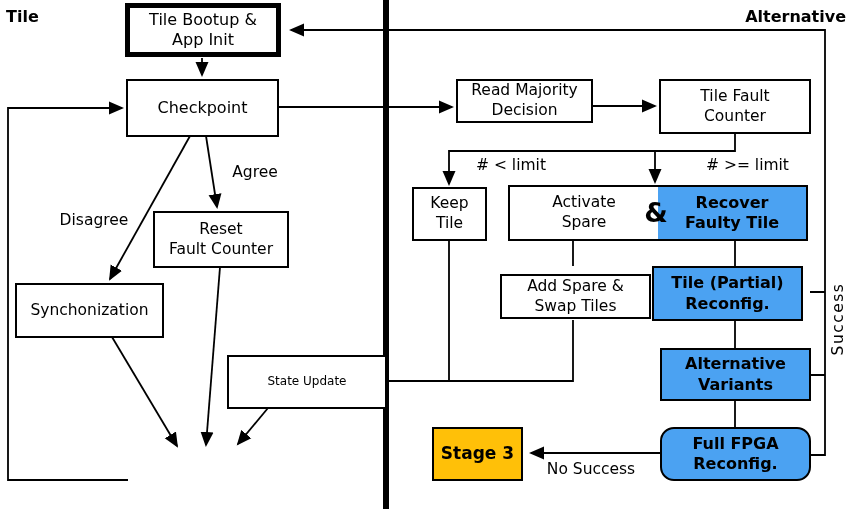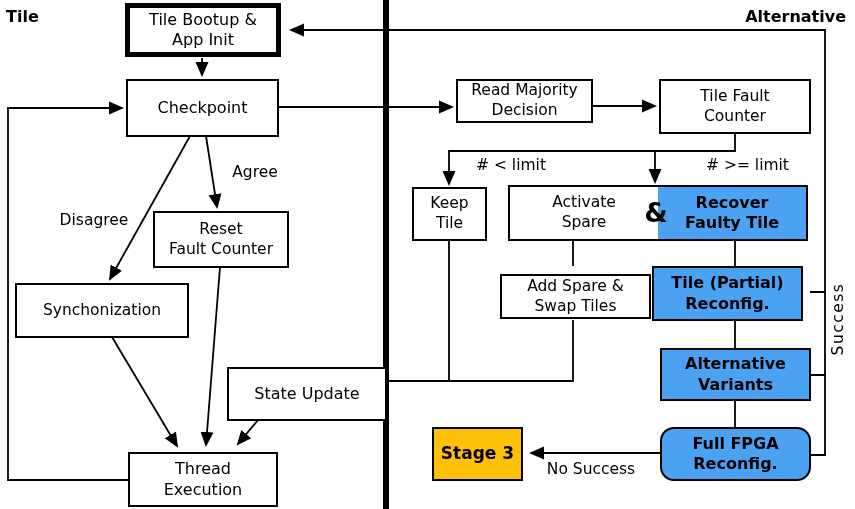--- a/index.html
+++ b/index.html
@@ -63,24 +63,22 @@
   </svg>
 
   <div class="lbl bold" style="left:6px;top:7px;">Tile</div>
   <div class="lbl bold" style="left:700px;top:7px;width:146px;text-align:right;">Alternative</div>
 
   <div class="node" style="left:126px;top:79px;width:153px;height:58px;font-size:16px;">Checkpoint</div>
   <div class="node thick" style="left:125px;top:3px;width:156px;height:54px;font-size:16px;">Tile Bootup &amp;
 App Init</div>
   <div class="node" style="left:153px;top:211px;width:136px;height:57px;">Reset
 Fault Counter</div>
-  <div class="node" style="left:15px;top:283px;width:174px;height:55px;text-align:right;">Synchonization</div>
-  <div class="node" style="left:227px;top:355px;width:160px;height:54px;font-size:16px;margin-top:12px;">State Update</div>
-  <div class="node" style="left:128px;top:452px;width:150px;height:55px;font-size:16px;">Thread
-Execution</div>
+  <div class="node" style="left:15px;top:283px;width:149px;height:55px;text-align:right;">Synchonization</div>
+  <div class="node" style="left:227px;top:355px;width:160px;height:54px;font-size:12px;">State Update</div>
 
   <div class="node" style="left:456px;top:79px;width:137px;height:44px;">Read Majority
 Decision</div>
   <div class="node" style="left:659px;top:79px;width:152px;height:55px;">Tile Fault
 Counter</div>
   <div class="node" style="left:412px;top:187px;width:75px;height:54px;">Keep
 Tile</div>
 
   <div class="combined" style="left:508px;top:185px;width:300px;height:56px;">
     <div class="half">Activate

